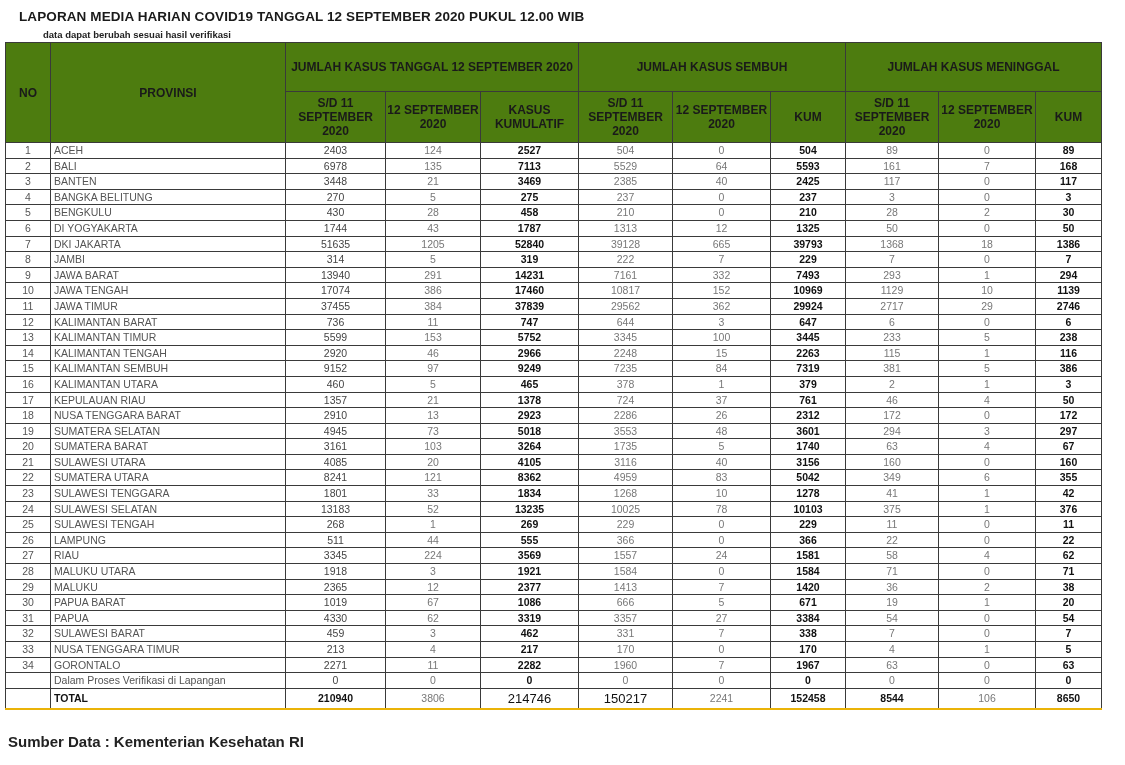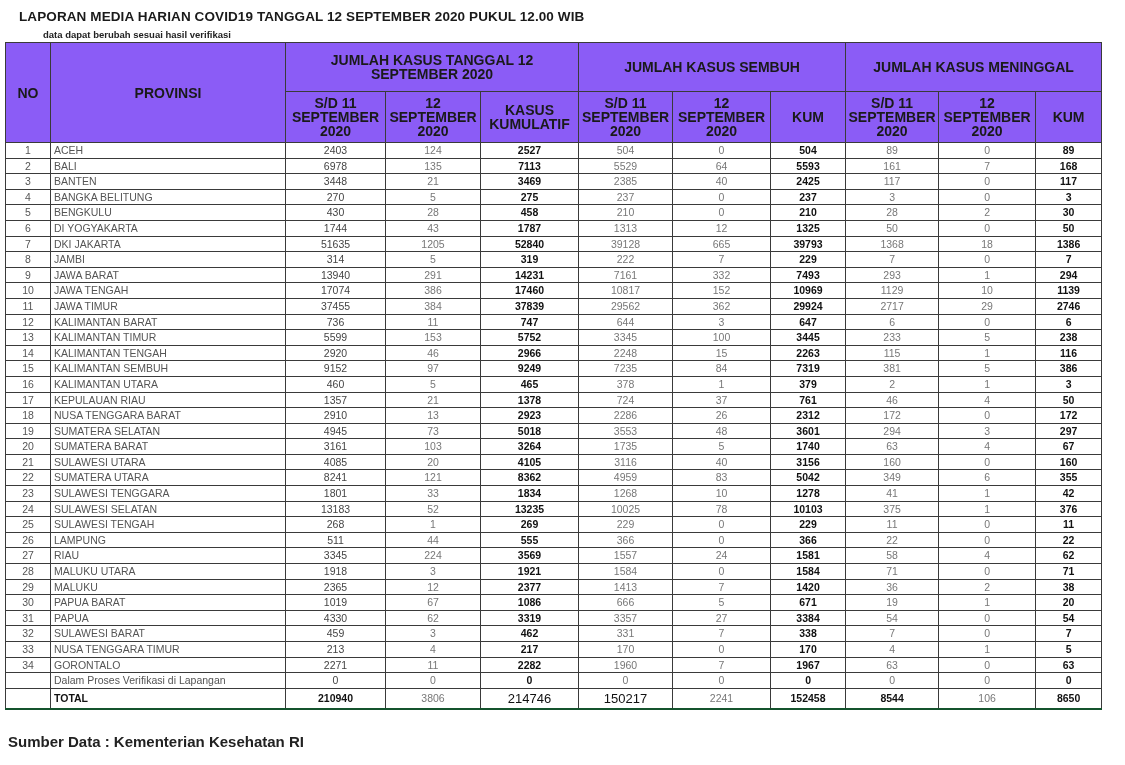--- a/index.html
+++ b/index.html
@@ -1,31 +1,31 @@
 <!DOCTYPE html>
 <html><head>
 <meta charset="utf-8">
 <style>
   html, body { margin:0; padding:0; background:#ffffff; }
   body { width:1125px; height:765px; position:relative; overflow:hidden; font-family:"Liberation Sans", sans-serif; color:#1a1a1a; }
   .title { position:absolute; left:4px; width:1125px; top:9px; text-align:left; font-weight:bold; font-size:13.5px; letter-spacing:0.1px;padding-left:15px; }
   .subtitle { position:absolute; left:43px; top:29px; font-weight:bold; font-size:9.5px; color:#222; }
   table.report { position:absolute; left:5px; top:42px; border-collapse:collapse; table-layout:fixed; width:1096px; }
   table.report th, table.report td { border:1px solid #3a3a3a; padding:0; }
-  table.report th { background:#8b5cf6; font-weight:bold; font-size:14px; text-align:center; vertical-align:middle; line-height:14px; color:#1a1a1a;margin-top:28px; }
+  table.report th { background:#4d7c0f; font-weight:bold; font-size:12px; text-align:center; vertical-align:middle; line-height:14px; color:#1a1a1a;margin-top:28px; }
   table.report thead tr.h1 th { height:48px; }
   table.report thead tr.h2 th { height:50px; }
   table.report tbody td { height:14.6px; font-family:"Liberation Sans", sans-serif; font-size:10.5px; text-align:center; line-height:14.6px; color:#333; white-space:nowrap; overflow:hidden; }
   table.report tbody td.no { color:#555; }
   table.report tbody td.prov { text-align:left; padding-left:3px; color:#555; }
   table.report tbody td.light { color:#777; }
   table.report tbody td.mid { color:#444; }
   table.report tbody td.bold { font-weight:bold; color:#111; }
   table.report tbody tr.row-ver td { }
-  table.report tbody tr.row-total td { height:19px; line-height:19px; border-bottom:2px solid #14532d; }
+  table.report tbody tr.row-total td { height:19px; line-height:19px; border-bottom:2px solid #eab308; }
   table.report tbody tr.row-total td.prov { font-weight:bold; color:#111; }
   table.report tbody tr.row-total td.big { font-size:13px; font-weight:normal; color:#111; }
   table.report tbody tr.row-total td.tb { font-weight:bold; color:#111; }
   .source { position:absolute; left:8px; top:733px; font-weight:bold; font-size:15px; color:#222; }
 </style>
 </head>
 <body>
 
 <div class="title">LAPORAN MEDIA HARIAN COVID19 TANGGAL 12 SEPTEMBER 2020 PUKUL 12.00 WIB</div>
 <div class="subtitle">data dapat berubah sesuai hasil verifikasi</div>

